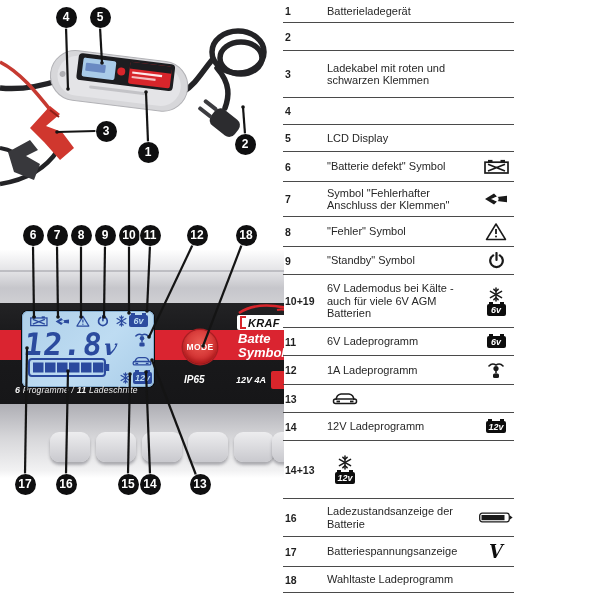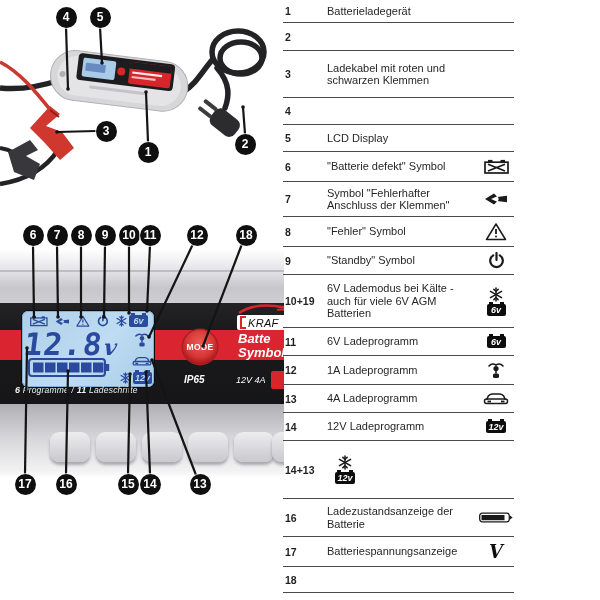--- a/index.html
+++ b/index.html
@@ -59,25 +59,25 @@
     background:radial-gradient(circle at 50% 38%,#ea5a52,#ce2b2d 72%);
     color:#fff;font-weight:bold;font-size:8.5px;letter-spacing:.4px;
     display:flex;align-items:center;justify-content:center;
     box-shadow:0 0 0 1.5px #a81f22, inset 0 -3px 4px rgba(120,0,0,.4);}
 
   .brand{position:absolute;left:237px;top:1px;width:60px;}
   .brand-swoosh{display:block;}
   .brand-box{display:flex;align-items:center;gap:2px;background:#fff;border-radius:2px;
     height:15px;width:56px;padding-left:3px;box-sizing:border-box;}
   .brand-bracket{width:4px;height:9px;border:2.5px solid #d8252b;border-right:none;}
-  .brand-text{color:#111;font-weight:normal;font-style:italic;font-size:11px;letter-spacing:.3px;}
+  .brand-text{color:#111;font-weight:bold;font-style:italic;font-size:11px;letter-spacing:.3px;}
   .panel-title{position:absolute;left:238px;top:29px;color:#fff;font-weight:bold;
     font-style:italic;font-size:13px;line-height:14px;white-space:nowrap;}
   .panel-ip{position:absolute;left:184px;top:71px;color:#fff;font-weight:bold;font-size:10px;font-style:italic;}
-  .panel-rating{position:absolute;left:236px;top:72px;color:#fff;font-weight:normal;font-size:9px;font-style:italic;white-space:nowrap;}
+  .panel-rating{position:absolute;left:236px;top:72px;color:#fff;font-weight:bold;font-size:9px;font-style:italic;white-space:nowrap;}
   .red-chip{position:absolute;left:271px;top:68px;width:20px;height:18px;background:#d8252b;border-radius:2px;}
 
   
   .parts-table{position:absolute;left:283px;top:0;width:231px;height:600px;}
   .trow{display:flex;align-items:center;border-bottom:1.5px solid #4a4a4a;box-sizing:border-box;}
   .tnum{width:44px;flex:0 0 44px;font-weight:bold;font-size:10.5px;color:#1f1f1f;padding-left:2px;box-sizing:border-box;}
   .ttext{flex:1;font-size:11px;line-height:12.5px;color:#272727;padding-right:2px;}
   .ticon{flex:0 0 36px;display:flex;flex-direction:column;align-items:center;justify-content:center;gap:2px;}
   .vletter{font-family:"DejaVu Serif",serif;font-style:italic;font-weight:bold;font-size:18px;color:#0d0d0d;line-height:18px;}
 </style>
@@ -434,21 +434,20 @@
           <path d="M1 5 Q4 1.5 8 4 Q12 1.5 15 5" fill="none" stroke="#1a1a1a" stroke-width="1.6" stroke-linecap="round"></path>
           <circle cx="8" cy="7.5" r="2.6" fill="#1a1a1a"></circle>
             <path d="M8 9.5 V12.5" stroke="#1a1a1a" stroke-width="1.6"></path>
           <rect x="5" y="12.5" width="6" height="4.5" rx="1.5" fill="#1a1a1a"></rect>
         </svg>
       </div>
     </div>
 
     <div class="trow" style="height:28px">
       <div class="tnum">13</div>
-      <div class="ttext">4A Ladeprogramm</div>
       <div class="ticon">
         <svg width="26" height="14" viewBox="0 0 26 14">
           <path d="M4 8 Q4.5 2.5 9 2 H17 Q21.5 2.5 22 8" fill="none" stroke="#1a1a1a" stroke-width="1.5"></path>
           <rect x="1.5" y="7" width="23" height="4.5" rx="2" fill="none" stroke="#1a1a1a" stroke-width="1.5"></rect>
           <rect x="4.5" y="8.6" width="3.5" height="1.8" fill="#1a1a1a"></rect>
             <rect x="18" y="8.6" width="3.5" height="1.8" fill="#1a1a1a"></rect>
         </svg>
       </div>
     </div>
 
@@ -491,17 +490,18 @@
     <div class="trow" style="height:30px">
       <div class="tnum">17</div>
       <div class="ttext">Batteriespannungsanzeige</div>
       <div class="ticon">
           <span class="vletter">V</span>
         </div>
     </div>
 
     <div class="trow" style="height:26px">
       <div class="tnum">18</div>
+      <div class="ttext">Wahltaste Ladeprogramm</div>
       <div class="ticon"></div>
     </div>
 
   </div>
 </div>
 
 </body></html>

